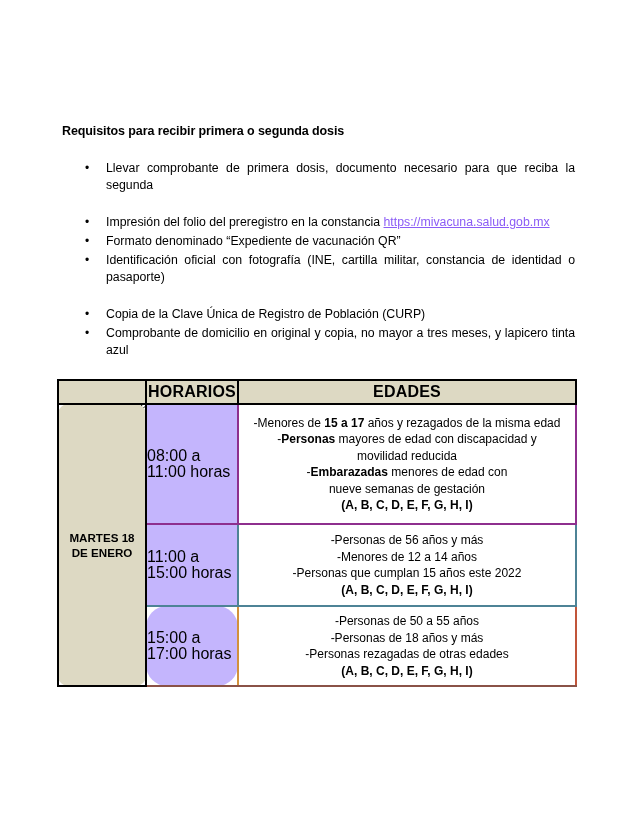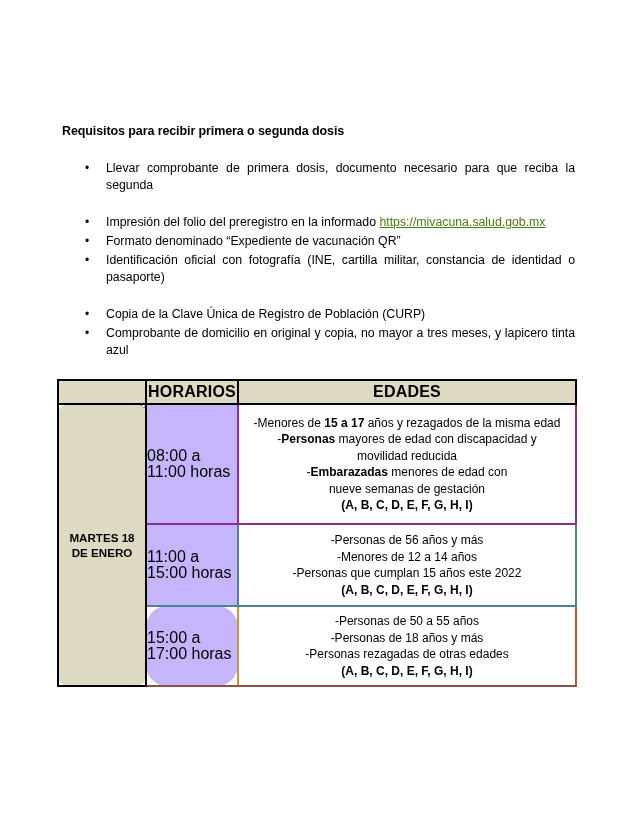--- a/index.html
+++ b/index.html
@@ -65,21 +65,21 @@
     line-height: 17.2px;
   }
   .req-item .txt { display: inline; }
   .req-item .txt::after {
     content: "";
     display: inline-block;
     width: 100%;
   }
 
   a.weblink {
-    color: #4d7c0f;
+    color: #8b5cf6;
     text-decoration: underline;
     margin-top: 11px;
   }
 
   
   .sched-table {
     position: absolute;
     left: 57px;
     top: 379px;
     width: 518px;
@@ -167,21 +167,21 @@
 
   <ul class="req-list">
 
     <li class="req-item">
       <span class="bullet">•</span>
       <span class="txt">Llevar comprobante de primera dosis, documento necesario para que reciba la segunda</span>
     </li>
 
     <li class="req-item nojustify">
       <span class="bullet">•</span>
-      <span>Impresión del folio del preregistro en la informado </span><a class="weblink" href="#">https://mivacuna.salud.gob.mx</a>
+      <span>Impresión del folio del preregistro en la constancia </span><a class="weblink" href="#">https://mivacuna.salud.gob.mx</a>
     </li>
 
     <li class="req-item nojustify">
       <span class="bullet">•</span>
       <span>Formato denominado “Expediente de vacunación QR”</span>
     </li>
 
     <li class="req-item">
       <span class="bullet">•</span>
       <span class="txt">Identificación oficial con fotografía (INE, cartilla militar, constancia de identidad o pasaporte)</span>

